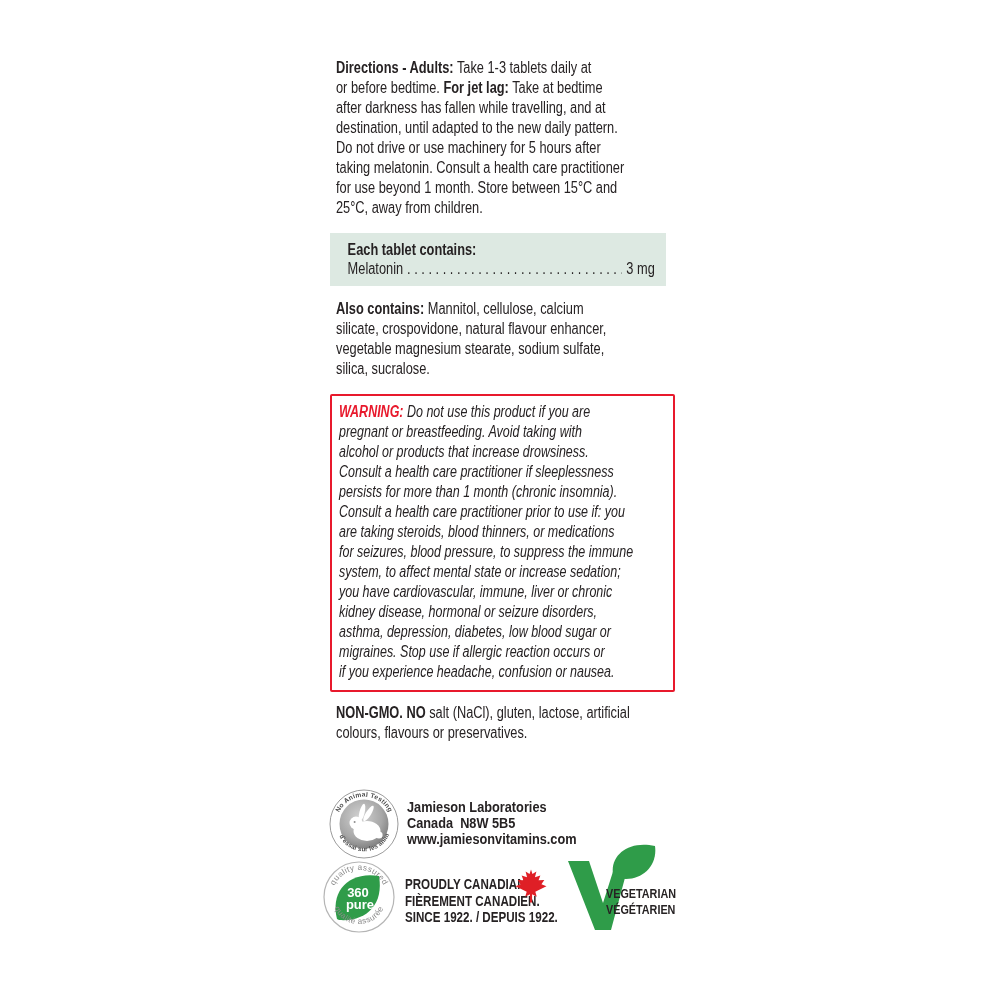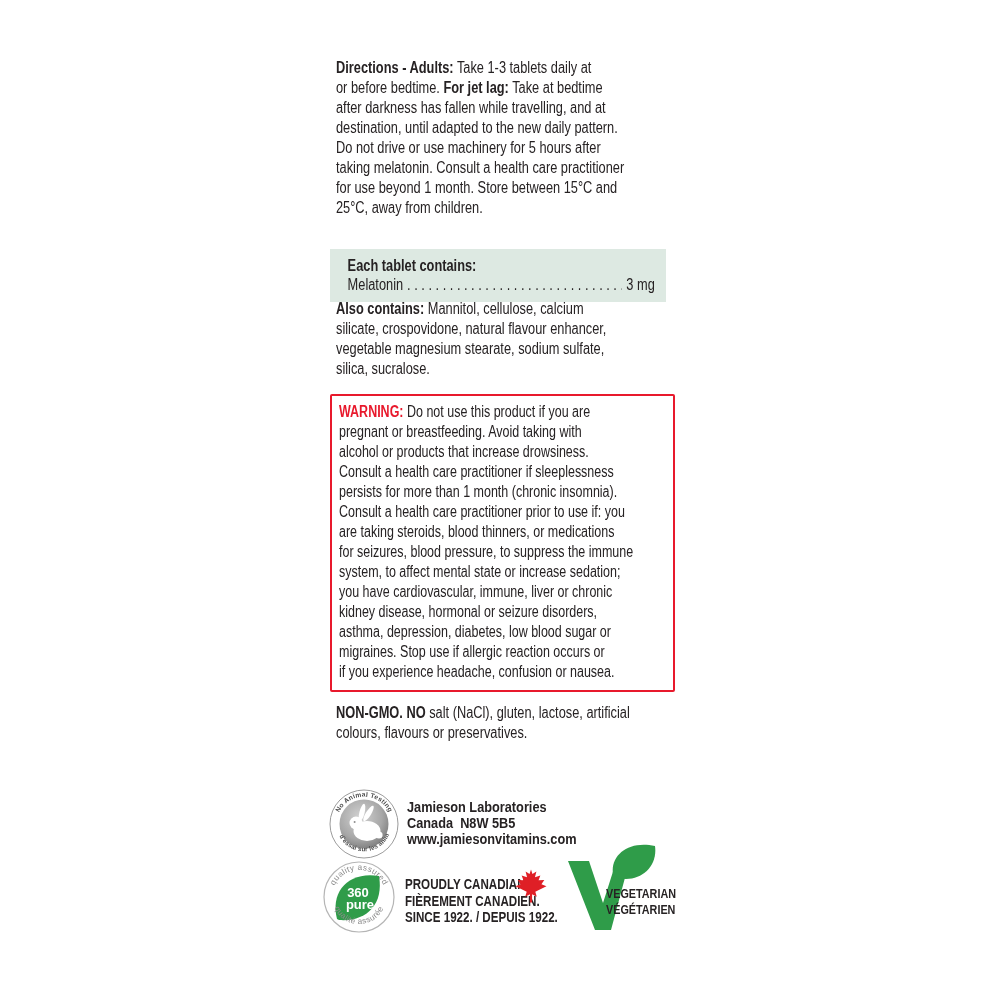--- a/index.html
+++ b/index.html
@@ -17,22 +17,22 @@
     font-family:"Liberation Sans",sans-serif;color:var(--ink);
     -webkit-font-smoothing:antialiased;
   }
   .abs{position:absolute;}
   .para{font-size:16px;line-height:20px;}
   .cond{transform:scaleX(0.80);transform-origin:0 0;}
   .condw{transform:scaleX(0.78);transform-origin:0 0;}
   .line{white-space:pre;}
   .b{font-weight:bold;}
   .r{font-weight:bold;color:var(--red);}
-  .mintbox{background:var(--mint);margin-top:16px;}
-  .warnbox{border:2px solid var(--red);border-radius:2px;}
+  .mintbox{background:var(--mint);}
+  .warnbox{border:2px solid var(--red);border-radius:2px;font-style:italic;}
   .addr{font-weight:bold;font-size:15px;line-height:15.8px;transform:scaleX(0.85);transform-origin:0 0;}
   .caps{font-weight:bold;font-size:14.5px;line-height:16.5px;transform:scaleX(0.80);transform-origin:0 0;}
   .vegt{font-weight:bold;font-size:13.5px;line-height:15.5px;transform:scaleX(0.80);transform-origin:0 0;}
   svg text{font-family:"Liberation Sans",sans-serif;}
 </style>
 </head>
 <body>
 
 <div class="abs para cond" style="left:336px;top:58px;">
     <div class="line"><span class="b">Directions - Adults:</span><span> Take 1-3 tablets daily at</span></div>

